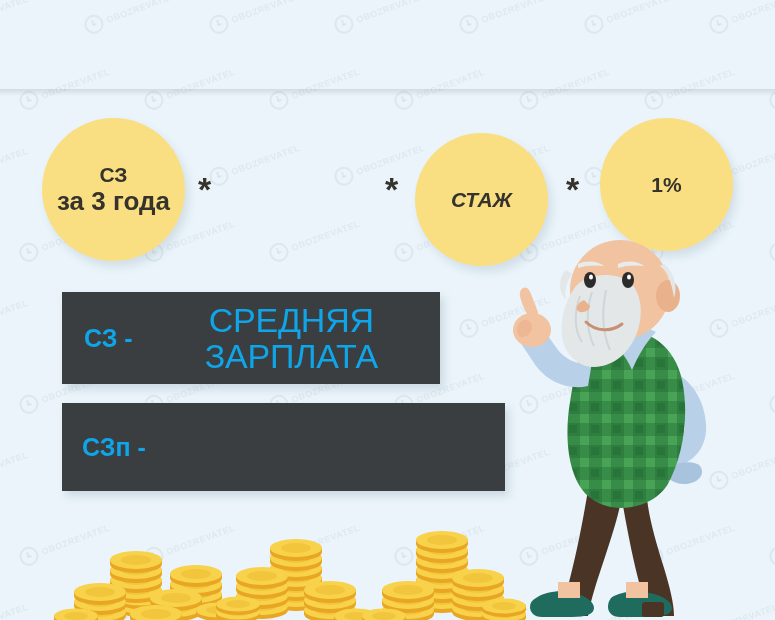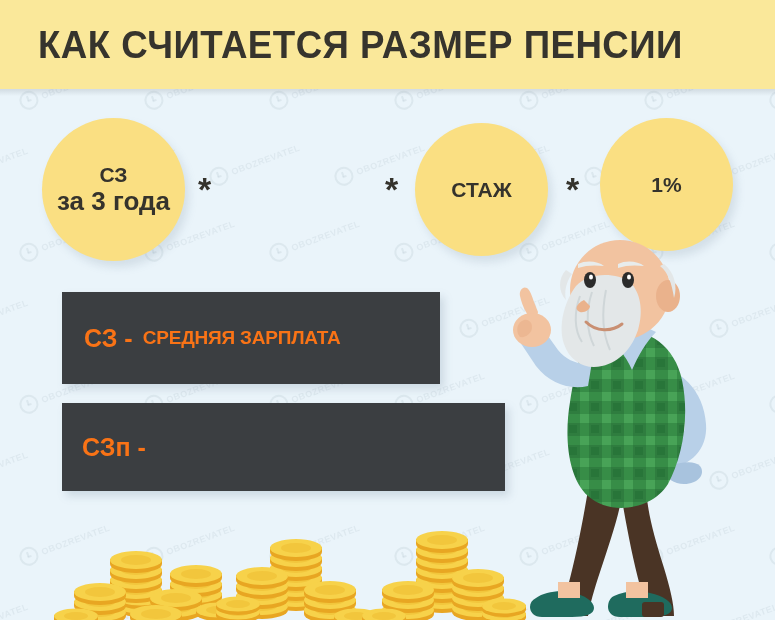--- a/index.html
+++ b/index.html
@@ -42,37 +42,37 @@
     position:absolute;border-radius:50%;
     background:#fadf82;
     box-shadow:4px 6px 9px rgba(120,140,160,.20);
     display:flex;flex-direction:column;align-items:center;justify-content:center;
     color:#35332c;font-weight:700;line-height:1.12;text-align:center;
   }
   .circ .l1{font-size:21px;}
   .circ .l2{font-size:26px;}
   .circ.one  {left:42px; top:6px;  width:143px;height:143px;}
   .circ.two  {left:230px;top:6px;  width:143px;height:143px;}
-  .circ.three{left:415px;top:11px; width:133px;height:133px;}
+  .circ.three{left:415px;top:21px; width:133px;height:133px;font-style:italic;}
   .circ.four {left:600px;top:6px;  width:133px;height:133px;}
   .star{position:absolute;font-size:34px;font-weight:700;color:#35332c;
     line-height:1;top:60px;}
   .star.s1{left:198px;} .star.s2{left:385px;} .star.s3{left:566px;}
 
   
   .legend{position:absolute;z-index:6;background:#3b3e41;
     box-shadow:4px 5px 8px rgba(120,140,160,.25);
-    display:flex;align-items:center;color:#f97316;}
+    display:flex;align-items:center;color:#0ea5e9;}
   .legend.b1{left:62px;top:292px;width:378px;height:92px;}
   .legend.b2{left:62px;top:403px;width:443px;height:88px;}
   .legend .abbr{font-weight:700;font-size:25px;white-space:nowrap;flex:none;}
   .legend.b1 .abbr{margin-left:22px;}
   .legend.b2 .abbr{margin-left:20px;}
-  .legend .desc{font-weight:700;font-size:19px;line-height:1.06;margin-left:10px;
-    letter-spacing:-.2px;}
+  .legend .desc{font-weight:400;font-size:34px;line-height:1.06;margin-left:10px;
+    letter-spacing:-.2px;text-align:center;}
 
   
   .man{position:absolute;left:492px;top:238px;width:260px;height:382px;z-index:7;}
   .man svg{display:block;}
 
   
   .coins{position:absolute;left:0;top:498px;width:775px;height:122px;z-index:6;}
   .coins svg{display:block;}
 </style>
 </head>
@@ -313,23 +313,20 @@
         <span class="wm-txt">OBOZREVATEL</span>
       </div>
       <div class="wm" style="left: 585px; top: 626px;">
         <span class="wm-txt">OBOZREVATEL</span>
       </div>
       <div class="wm" style="left: 710px; top: 626px;">
         <span class="wm-txt">OBOZREVATEL</span>
       </div>
     </div>
 
-  <div class="header">
-    <div class="header-title">КАК СЧИТАЕТСЯ РАЗМЕР ПЕНСИИ</div>
-  </div>
   <div class="header-shadow"></div>
 
   <div class="formula">
 
     <div class="circ one">
       <span class="l1">СЗ</span>
       <span class="l2">за 3 года</span>
     </div>
 
     <div class="star s1">*</div>

